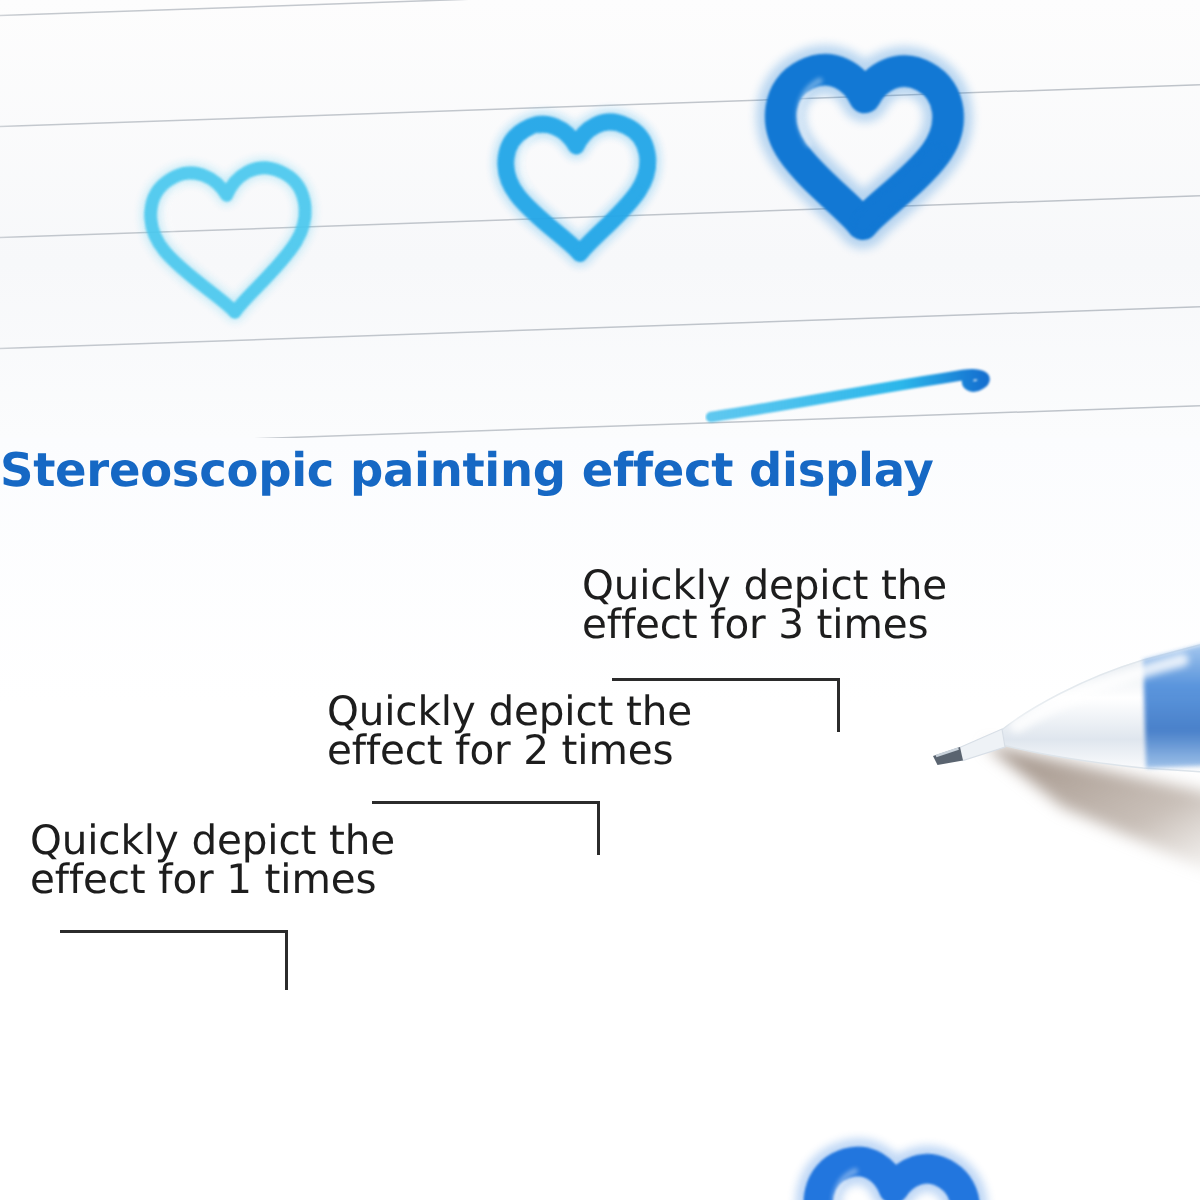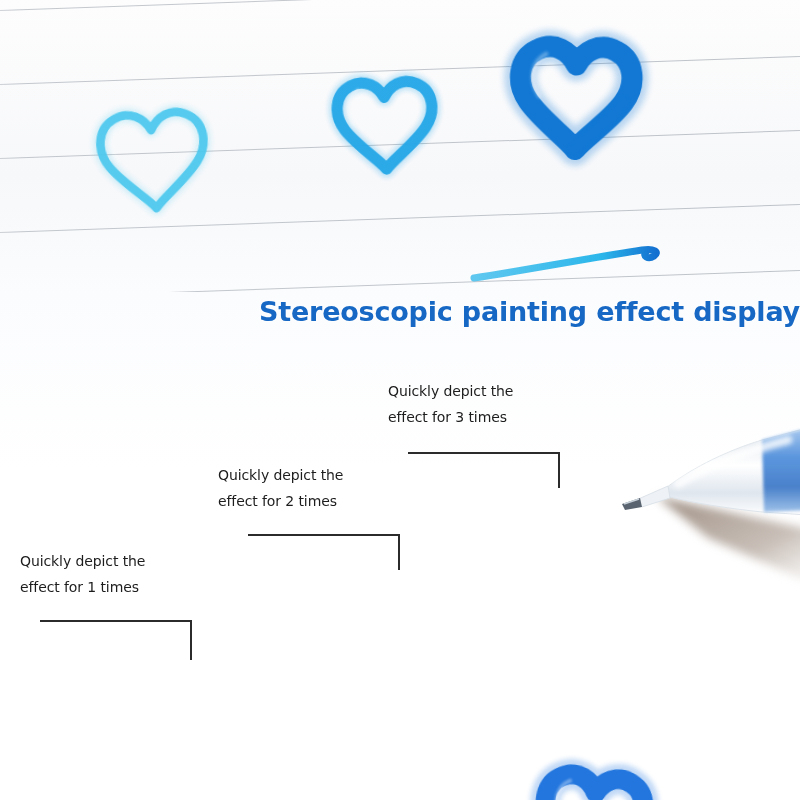--- a/index.html
+++ b/index.html
@@ -23,33 +23,33 @@
   }
   
   .paper-bottom{
     position:absolute;left:0;top:292px;width:800px;height:508px;
     background:linear-gradient(180deg,#fbfcfe 0%,#ffffff 35%,#ffffff 100%);
     overflow:hidden;
   }
 
   
   .headline{
-    position:absolute;left:0;top:296px;width:800px;text-align:right;
+    position:absolute;left:0;top:296px;width:800px;text-align:left;
     font-family:"DejaVu Sans", sans-serif;
-    font-size:27px;font-weight:700;letter-spacing:-.2px;
+    font-size:31px;font-weight:700;letter-spacing:-.2px;
     color:#1668c4;
     text-shadow:0 1px 0 rgba(255,255,255,.7);
     white-space:nowrap;
   }
 
   
   .label{
     position:absolute;
     font-family:"DejaVu Sans", sans-serif;
-    font-size:14px;line-height:26px;color:#1d1d1d;
+    font-size:27px;line-height:26px;color:#1d1d1d;
     white-space:pre-line;
     letter-spacing:-.1px;
   }
   .leader{position:absolute;}
   .leader .h{position:absolute;left:0;top:0;height:1.6px;background:#2b2b2b;}
   .leader .v{position:absolute;top:0;width:1.6px;background:#2b2b2b;}
 
   
   .heart{position:absolute;}
   .heart svg{display:block;overflow:visible;}

